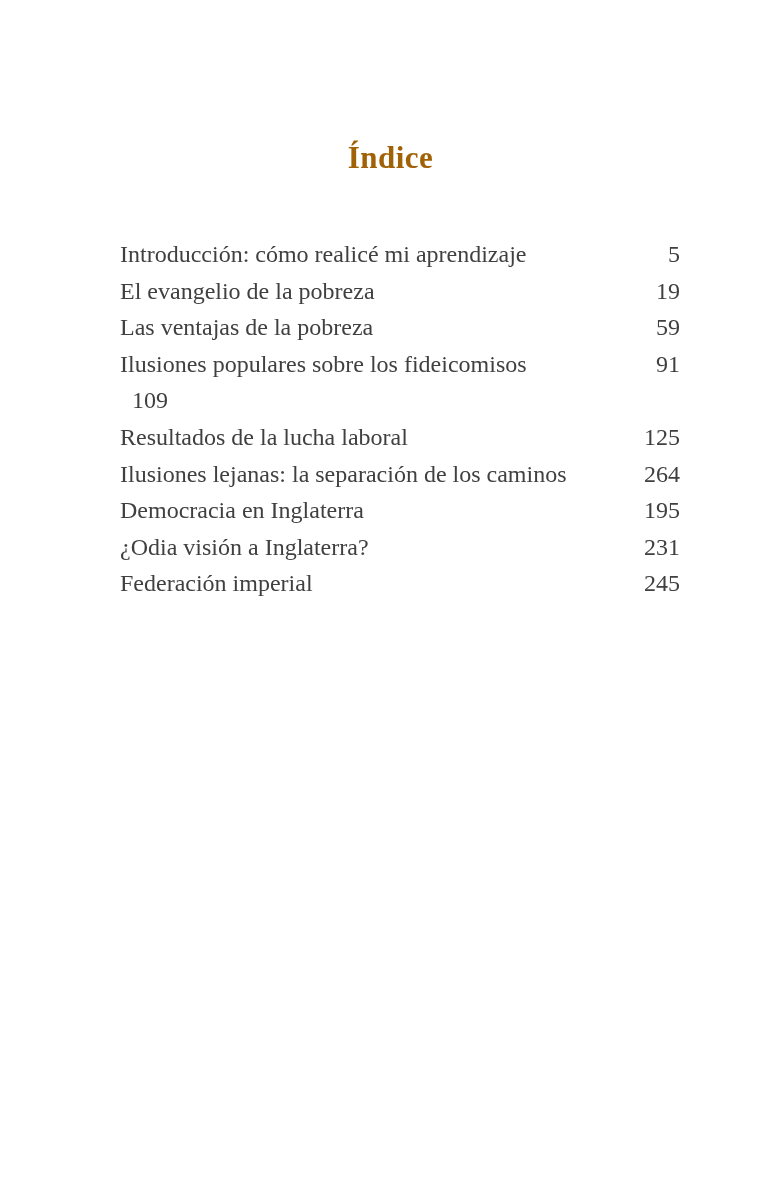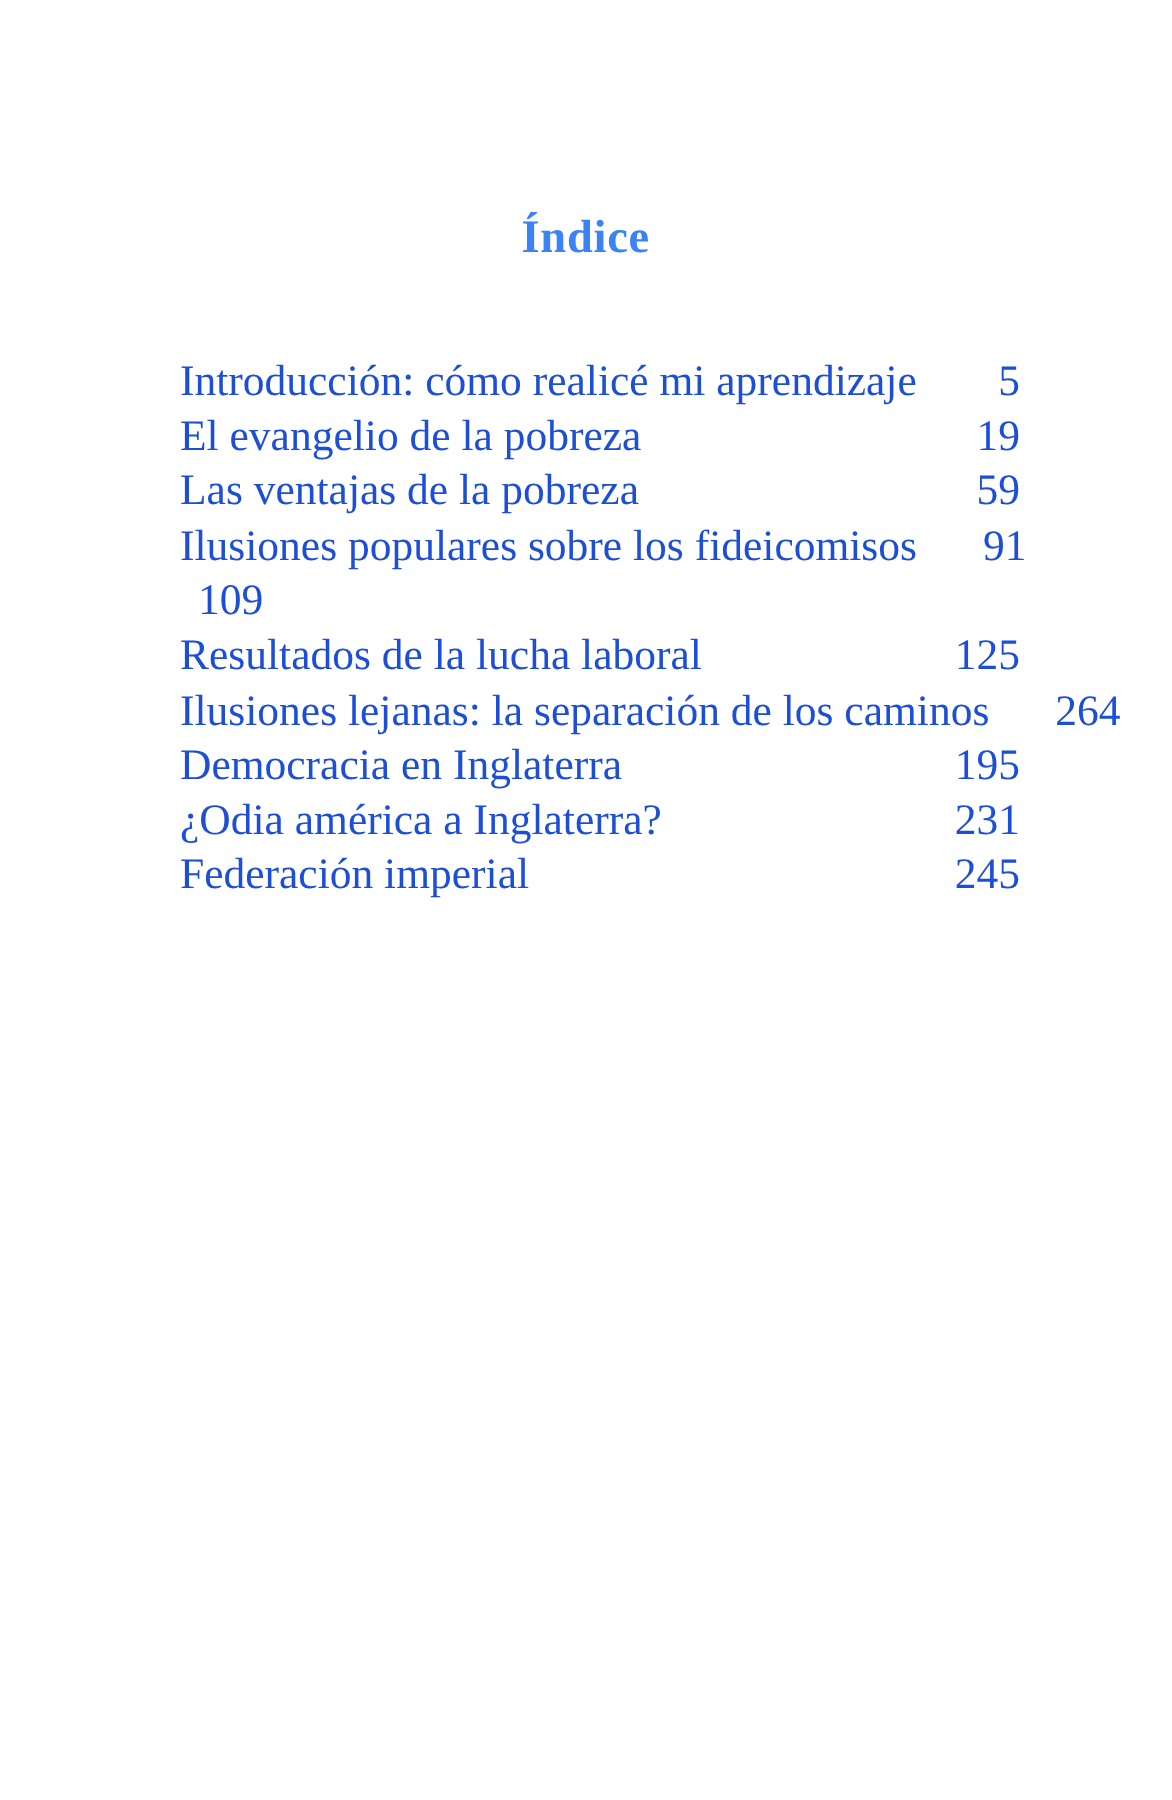--- a/index.html
+++ b/index.html
@@ -17,38 +17,38 @@
     overflow: hidden;
   }
   .page-title {
     position: absolute;
     top: 140px;
     left: 0;
     width: 100%;
     text-align: center;
     font-size: 31px;
     font-weight: bold;
-    color: #3b82f6;
+    color: #a16207;
     letter-spacing: 0.5px;
     margin: 0;
   }
   .toc-list {
     position: absolute;
     top: 236px;
     left: 120px;
     width: 560px;
   }
   .toc-row {
     display: flex;
     justify-content: space-between;
     align-items: baseline;
     height: 36.6px;
-    font-size: 29px;
+    font-size: 24px;
     line-height: 36.6px;
-    color: #1d4ed8;
+    color: #404040;
     gap: 32px;
   }
   .toc-label {
     white-space: nowrap;
   }
   .toc-page {
     white-space: nowrap;
     text-align: right;
     padding-left: 12px;
   }
@@ -84,21 +84,21 @@
       </div>
       <div class="toc-row">
         <span class="toc-label">Ilusiones lejanas: la separación de los caminos</span>
         <span class="toc-page">264</span>
       </div>
       <div class="toc-row">
         <span class="toc-label">Democracia en Inglaterra</span>
         <span class="toc-page">195</span>
       </div>
       <div class="toc-row">
-        <span class="toc-label">¿Odia américa a Inglaterra?</span>
+        <span class="toc-label">¿Odia visión a Inglaterra?</span>
         <span class="toc-page">231</span>
       </div>
       <div class="toc-row">
         <span class="toc-label">Federación imperial</span>
         <span class="toc-page">245</span>
       </div>
     </div>
 </div>
 
 </body></html>

